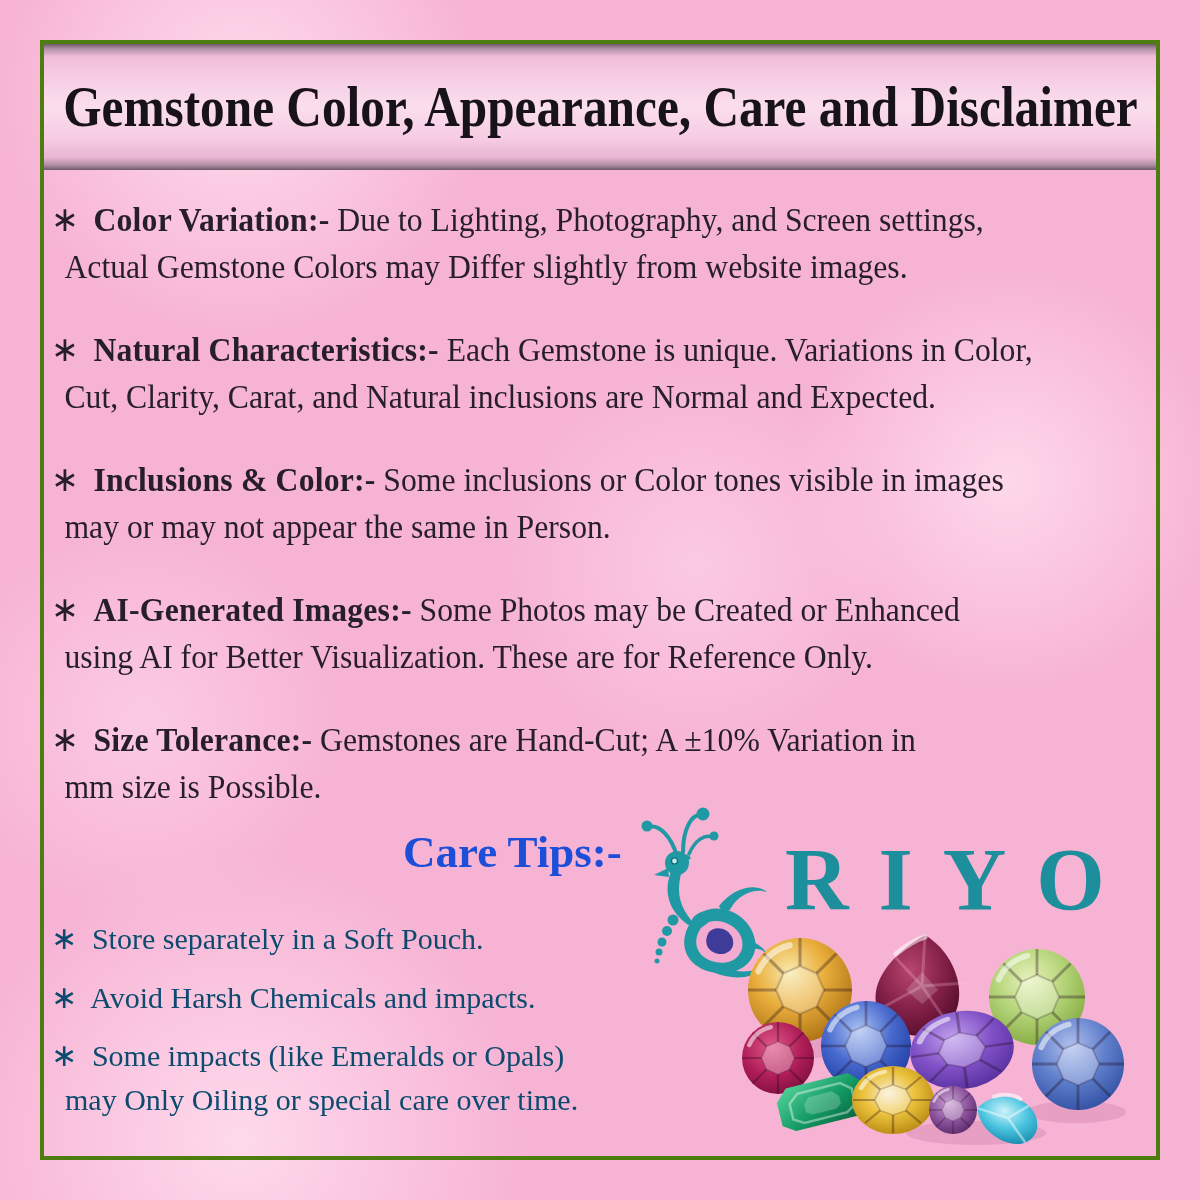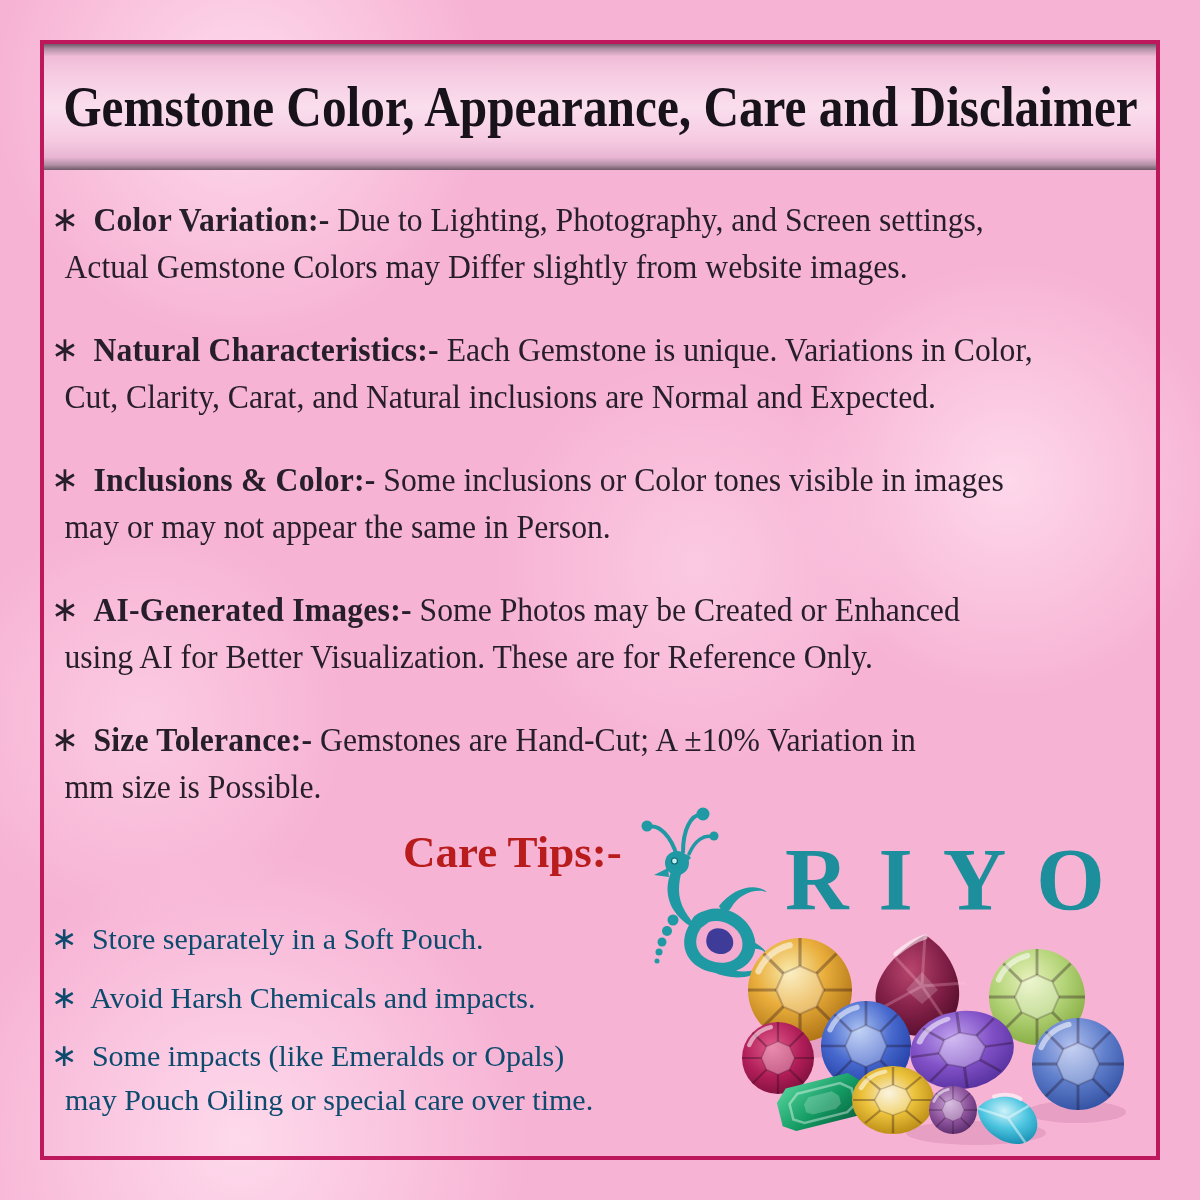--- a/index.html
+++ b/index.html
@@ -8,21 +8,21 @@
     font-family:"Liberation Serif","DejaVu Serif",serif;
     background:
       radial-gradient(circle 340px at 20% 8%,  rgba(255,226,241,.85), rgba(255,226,241,0) 72%),
       radial-gradient(circle 300px at 84% 40%, rgba(255,222,239,.85), rgba(255,222,239,0) 72%),
       radial-gradient(circle 280px at 12% 60%, rgba(255,222,239,.55), rgba(255,222,239,0) 72%),
       radial-gradient(circle 400px at 20% 95%, rgba(255,224,240,.85), rgba(255,224,240,0) 72%),
       radial-gradient(circle 280px at 58% 47%, rgba(255,224,240,.50), rgba(255,224,240,0) 72%),
       #f7b3d4;
   }
   .frame{
-    position:absolute; inset:40px; border:4px solid #be185d;
+    position:absolute; inset:40px; border:4px solid #4d7c0f;
   }
   
   .title-bar{
     position:absolute; left:0; right:0; top:0; height:126px;
     background:linear-gradient(180deg,
       #6f5a68 0%, #b592a9 4%, #f0bcd8 10%, #f6cbe2 24%, #fadeee 50%,
       #f6cbe2 76%, #e9b5d2 90%, #b08fa4 96%, #6f5a68 100%);
     display:flex; align-items:center; justify-content:center;
   }
   .title-bar h1{
@@ -37,21 +37,21 @@
     transform:scaleX(.96); transform-origin:0 50%;
   }
   .disc .mark, .care-item .mark{
     font-family:"DejaVu Sans",sans-serif; font-size:1.05em; margin-right:7px;
   }
   .disc b{letter-spacing:.2px;}
   .b-line2{padding-left:14px;}
   
   .care-heading{
     position:absolute; left:359px; top:782px; font-size:45px; font-weight:bold;
-    color:#b91c1c; white-space:nowrap;
+    color:#1d4ed8; white-space:nowrap;
   }
   .logo{position:absolute; left:589px; top:756px; width:520px; height:200px;}
   .logo svg{position:absolute; left:0; top:0;}
   .brand{
     position:absolute; left:152px; top:36px; line-height:88px;
     font-size:88px; font-weight:bold; color:#1d8f9c; letter-spacing:30px;
     white-space:nowrap;
   }
   .care-item{
     position:absolute; left:7px; color:#0c4a6e; font-size:30px; line-height:44px;
@@ -134,21 +134,21 @@
   </div>
 
   <div class="care-item c1">
     <div><span class="mark">∗</span> <span>Store separately in a Soft Pouch.</span></div>
   </div>
   <div class="care-item c2">
     <div><span class="mark">∗</span> <span>Avoid Harsh Chemicals and impacts.</span></div>
   </div>
   <div class="care-item c3">
     <div><span class="mark">∗</span> <span>Some impacts (like Emeralds or Opals)</span></div>
-    <div class="b-line2">may Pouch Oiling or special care over time.</div>
+    <div class="b-line2">may Only Oiling or special care over time.</div>
   </div>
 
   <svg class="gems" width="430" height="230" viewBox="0 0 430 230">
     <defs>
       <radialGradient id="gcit" cx="40%" cy="32%" r="75%">
         <stop offset="0%" stop-color="#f9e9ab"></stop>
           <stop offset="45%" stop-color="#e9ae3c"></stop>
           <stop offset="100%" stop-color="#a86c10"></stop>
       </radialGradient>
       <radialGradient id="ggar" cx="42%" cy="35%" r="75%">

